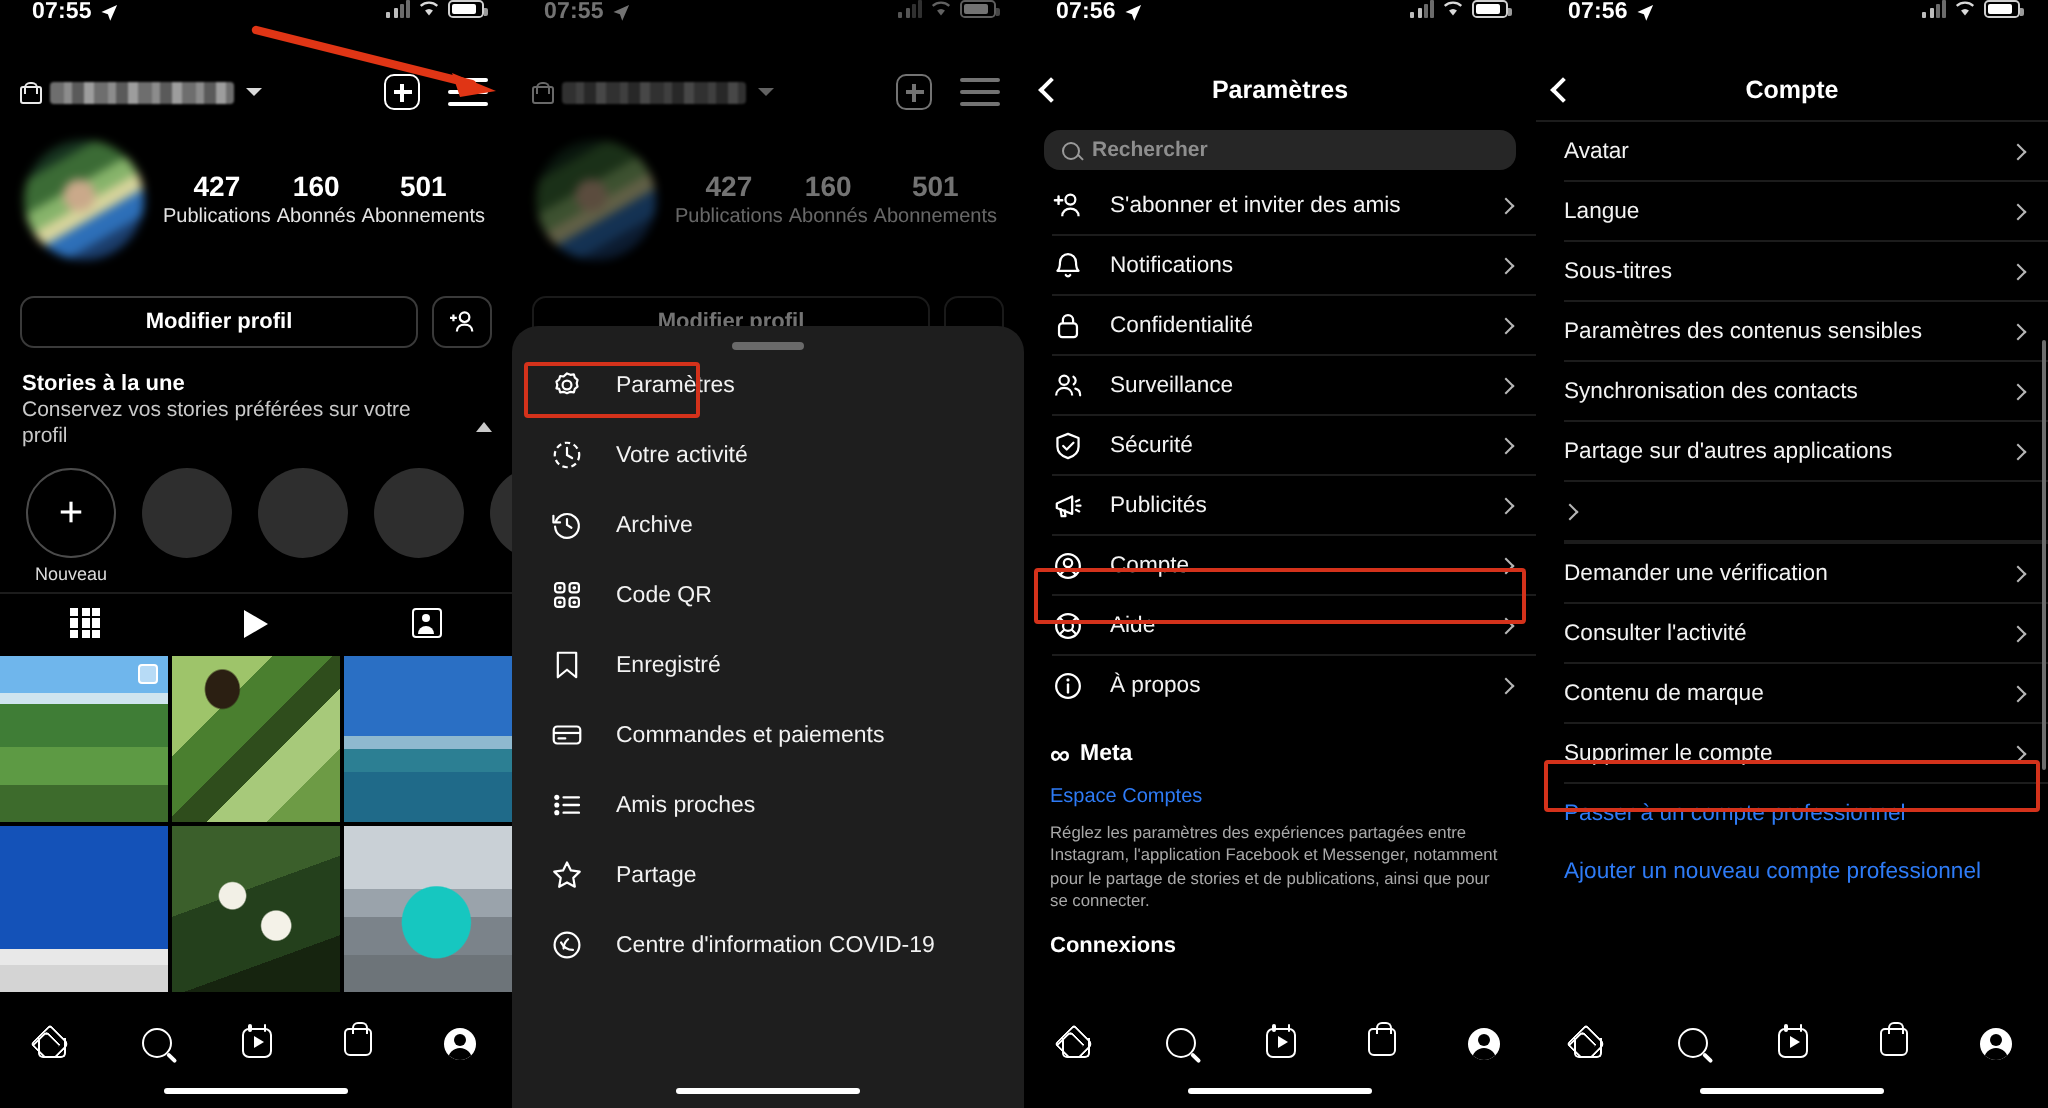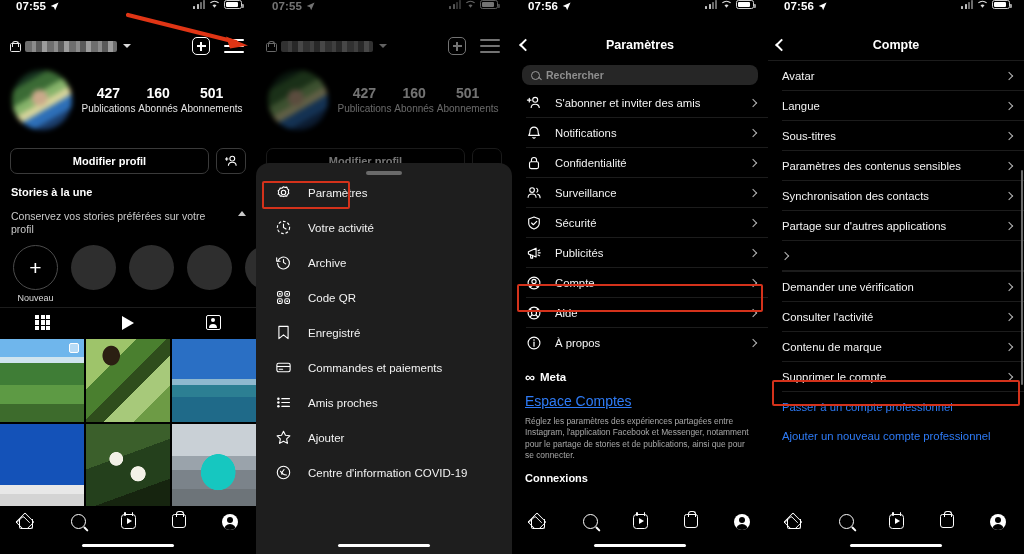--- a/index.html
+++ b/index.html
@@ -66,21 +66,21 @@
   .stat .num{ font-size:14px; font-weight:700; line-height:17px;}
   .stat .lbl{ font-size:10px; color:#e4e4e4; line-height:13px;}
   .p1-name { padding: 7px 0 0 12px; }
   .btn-row { display:flex; gap:7px; padding: 11px 10px 0 10px; align-items:center;}
   .btn-edit { flex:1; height:26px; border:1px solid #3a3a3a; border-radius:7px;
     color:#fff; font-size:11px; font-weight:700; display:flex;align-items:center;justify-content:center;}
   .btn-adduser{ width:30px;height:26px;border:1px solid #3a3a3a;border-radius:7px;display:flex;align-items:center;justify-content:center;}
 
   .hl-title{ color:#fff; font-size:11px; font-weight:700; padding:12px 0 1px 11px;}
   .hl-sub-row{ display:flex; align-items:flex-start; padding:0 10px 0 11px;}
-  .hl-sub{ color:#c9c9c9; font-size:10.5px; line-height:13px; flex:1; padding-right:8px;margin-top:11px;}
+  .hl-sub{ color:#c9c9c9; font-size:10.5px; line-height:13px; flex:1; padding-right:8px;}
   .caret-up{ width:0;height:0;border-left:4.5px solid transparent;border-right:4.5px solid transparent;border-bottom:5px solid #c9c9c9;margin-top:12px;}
   .hl-circles{ display:flex; gap:13px; padding:9px 0 0 13px; }
   .hl-c{ width:45px;height:45px;border-radius:50%;background:#2e2e2e;flex:none;
         display:flex;align-items:center;justify-content:center;}
   .hl-c.new{ background:transparent;border:1px solid #4b4b4b;}
   .hl-c.new::before{content:"+";color:#fff;font-size:21px;line-height:21px;font-weight:300;}
   .hl-lbl{ color:#dcdcdc;font-size:9px;text-align:center;width:45px;padding:3px 0 0 0;}
 
   .tabs{ display:flex; border-top:1px solid #1c1c1c; margin-top:4px; height:30px;}
   .tabs > div{ flex:1; display:flex;align-items:center;justify-content:center; }
@@ -149,21 +149,21 @@
   .search-ph{color:#8e8e8e;font-size:10.5px;font-weight:bold;}
   .srow{height:29px;display:flex;align-items:center;gap:13px;padding:0 12px 0 14px;position:relative;}
   .srow .lbl{color:#f3f3f3;font-size:11.3px;flex:1;}
   .srow .ic{width:16px;height:16px;flex:none;}
   .srow .ic svg{width:16px;height:16px;display:block;}
   .chev-r{width:6px;height:6px;border-top:1.5px solid #b6b6b6;border-right:1.5px solid #b6b6b6;transform:rotate(45deg);flex:none;}
   .sep{height:1px;background:#1c1c1c;margin-left:14px;}
   .meta-block{padding:12px 13px 0;}
   .meta-logo{display:flex;align-items:center;gap:6px;color:#fff;font-size:11.5px;font-weight:700;}
   .meta-inf{font-size:14px;letter-spacing:-1px;}
-  .meta-link{color:#2e7bf6;font-size:14px;padding-top:8px;text-decoration:underline;}
+  .meta-link{color:#2e7bf6;font-size:10px;padding-top:8px;}
   .meta-desc{color:#a8a8a8;font-size:8.4px;line-height:11.4px;padding-top:7px;}
   .sec-head{color:#fff;font-size:11px;font-weight:700;padding:10px 0 0 13px;}
   .prow{height:29px;display:flex;align-items:center;padding:0 12px 0 14px;}
   .prow .lbl{color:#f3f3f3;font-size:11.3px;flex:1;}
   .prow.blue .lbl{color:#2e7bf6;}
 
   
   .hlbox{position:absolute;border:2px solid #d4321b;border-radius:2px;pointer-events:none;}
   .arrow-svg{position:absolute;left:0;top:0;width:256px;height:60px;}
   .scrollbar{position:absolute;right:1.5px;width:2px;border-radius:1px;background:#6d6d6d;}
@@ -473,21 +473,21 @@
             </svg>
           </span>
         <span class="dl-label">Amis proches</span>
       </div>
       <div class="dl-item">
         <span class="dl-ico">
             <svg viewBox="0 0 20 20">
               <path d="M10 2.6 12.3 7.3l5.2.7-3.8 3.7.9 5.2-4.6-2.5-4.6 2.5.9-5.2-3.8-3.7 5.2-.7z" fill="none" stroke="#fff" stroke-width="1.3" stroke-linejoin="round"></path>
             </svg>
           </span>
-        <span class="dl-label">Ajouter</span>
+        <span class="dl-label">Partage</span>
       </div>
       <div class="dl-item">
         <span class="dl-ico">
             <svg viewBox="0 0 20 20">
               <circle cx="10" cy="10" r="7.3" fill="none" stroke="#fff" stroke-width="1.3"></circle>
               <path d="M6.5 8.5c1.6 3 4.4 4.4 7 4.4" fill="none" stroke="#fff" stroke-width="1.3" stroke-linecap="round"></path>
               <path d="M10.6 6.6c-1.6 1.4-2.6 3.4-2.6 5.5" fill="none" stroke="#fff" stroke-width="1.3" stroke-linecap="round"></path>
             </svg>
           </span>
         <span class="dl-label">Centre d'information COVID-19</span>

